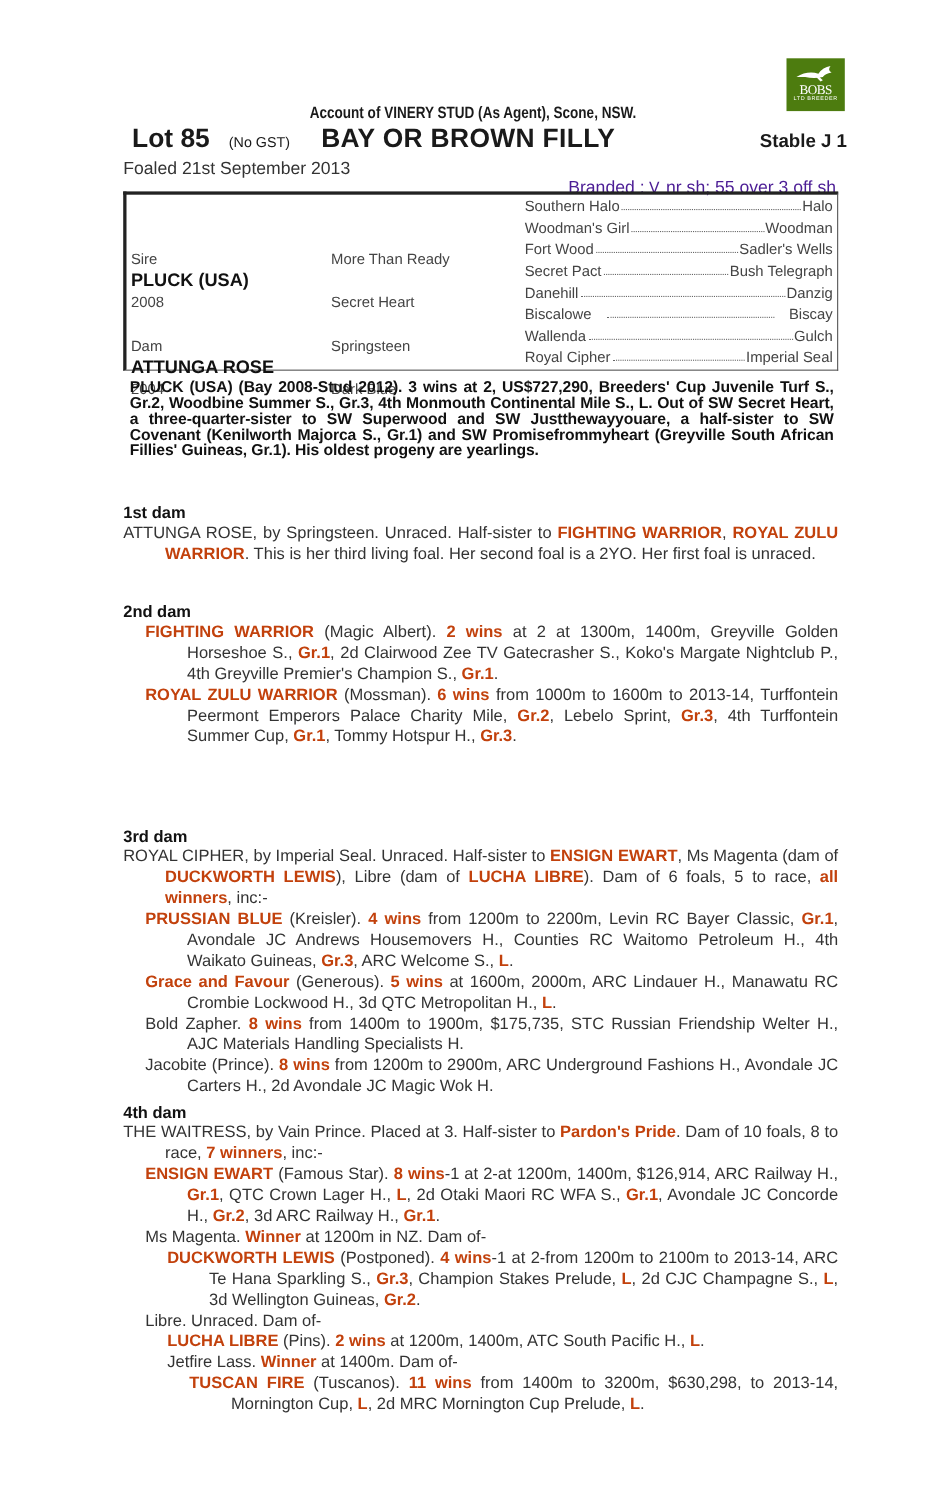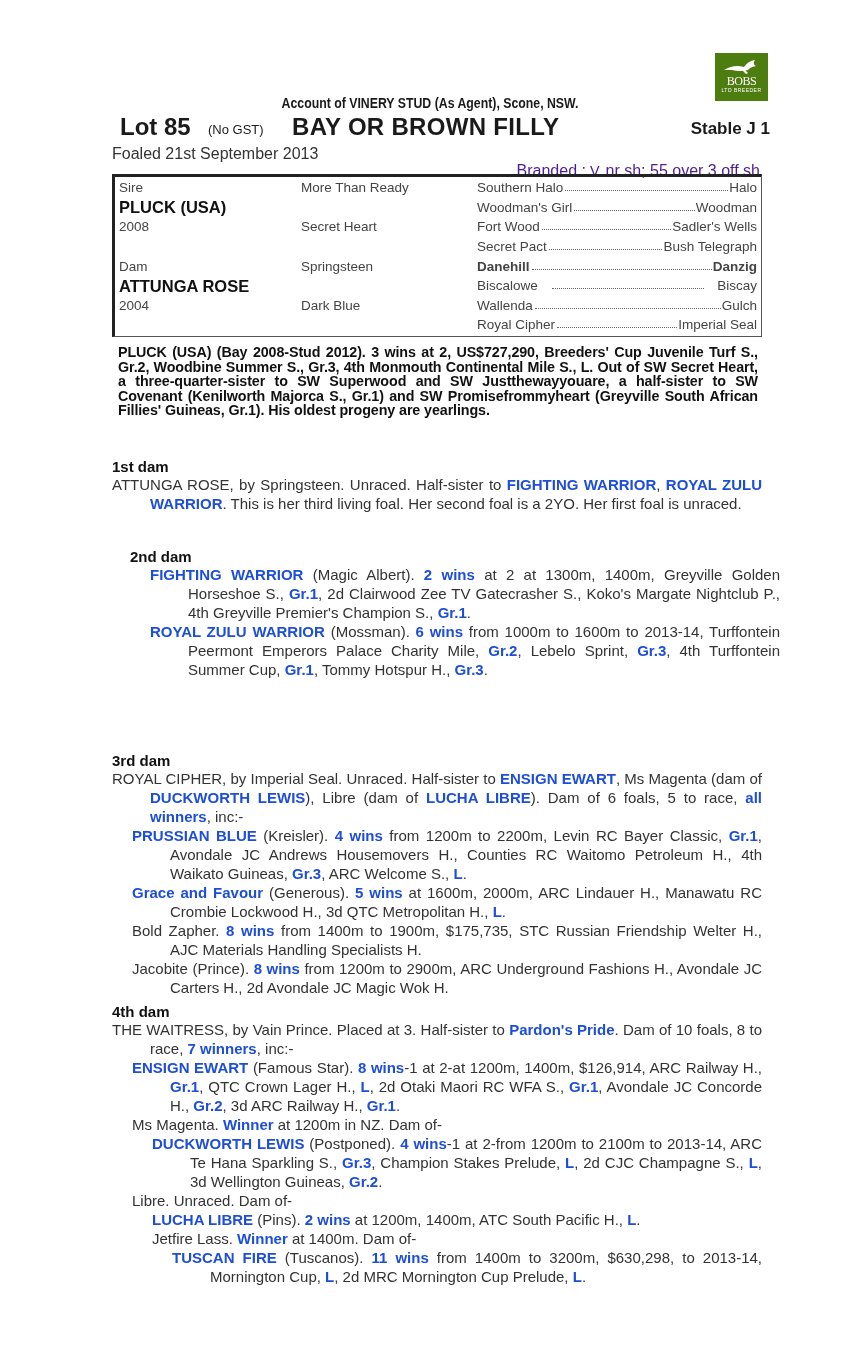--- a/index.html
+++ b/index.html
@@ -18,31 +18,31 @@
   .nogst { position:absolute; left:88px; top:9px; font-size:13px; font-weight:normal; }
   .horse { position:absolute; left:172px; top:0; font-weight:900; font-size:24px; letter-spacing:0.3px;}
   .stable { position:absolute; right:0; top:6px; font-weight:bold; font-size:17px; }
   .foaled { position:absolute; left:112px; top:145px; font-size:16px; color:#333; }
   .branded { position:absolute; right:100px; top:162px; font-size:16px; color:#4c1d95; }
   .branded .mark { font-family:"DejaVu Sans", sans-serif; font-size:14px; margin:0 6px 0 4px; }
 
   .ped { position:absolute; left:112px; top:174px; width:650px; height:163px;
          border-top:3px solid #222; border-left:3px solid #222; border-right:1px solid #555; border-bottom:1px solid #555;
          box-sizing:border-box; font-size:13.5px; color:#444; }
-  .ped .c { position:absolute; white-space:nowrap; }
+  .ped .c { position:absolute; white-space:nowrap;margin-top:48px; }
   .ped .big { font-weight:900; font-size:16.5px; color:#111; }
   .ped .g3 { position:absolute; left:362px; width:280px; display:flex; white-space:nowrap; }
   .ped .g3 .dots { flex:1; border-bottom:1px dotted #666; margin:0 1px 4px 2px; }
 
   .sirepara { position:absolute; left:118px; top:345px; width:640px; font-weight:900; font-size:14.3px;
               line-height:14.6px; text-align:justify; color:#111; letter-spacing:-0.1px; }
   .section { position:absolute; left:112px; width:650px; font-size:15px; line-height:19px; color:#333; }
   .section h3 { margin:0; font-size:15px; font-weight:900; color:#111; line-height:17px; }
   .section p { margin:0; text-align:justify; }
-  .section b { font-weight:900; color:#1d4ed8; }
+  .section b { font-weight:900; color:#c2410c; }
   .l1 { padding-left:38px; text-indent:-38px; }
   .l2 { padding-left:58px; text-indent:-38px; }
   .l3 { padding-left:78px; text-indent:-38px; }
   .l4 { padding-left:98px; text-indent:-38px; }
 </style>
 </head>
 <body>
 
 <div class="logo">
   <svg class="bird" viewBox="0 0 40 18">
@@ -93,21 +93,21 @@
   <div class="g3" style="top:42px;">
       <span>Fort Wood</span>
       <span class="dots"></span>
       <span>Sadler's Wells</span>
     </div>
   <div class="g3" style="top:62px;">
       <span>Secret Pact</span>
       <span class="dots"></span>
       <span>Bush Telegraph</span>
     </div>
-  <div class="g3" style="top:82px;font-weight:bold;">
+  <div class="g3" style="top:82px;">
       <span>Danehill</span>
       <span class="dots"></span>
       <span>Danzig</span>
     </div>
   <div class="g3" style="top:101px;gap:12px;">
       <span>Biscalowe</span>
       <span class="dots"></span>
       <span>Biscay</span>
     </div>
   <div class="g3" style="top:121px;">
@@ -123,21 +123,21 @@
 </div>
 
 <div class="sirepara">PLUCK (USA) (Bay 2008-Stud 2012). 3 wins at 2, US$727,290, Breeders' Cup Juvenile Turf S., Gr.2, Woodbine Summer S., Gr.3, 4th Monmouth Continental Mile S., L. Out of SW Secret Heart, a three-quarter-sister to SW Superwood and SW Justthewayyouare, a half-sister to SW Covenant (Kenilworth Majorca S., Gr.1) and SW Promisefrommyheart (Greyville South African Fillies' Guineas, Gr.1). His oldest progeny are yearlings.</div>
 
 <div class="section" style="top:458px;">
   <h3>1st dam</h3>
   <div class="entries">
       <p class="l1">ATTUNGA ROSE, by Springsteen. Unraced. Half-sister to <b>FIGHTING WARRIOR</b>, <b>ROYAL ZULU WARRIOR</b>. This is her third living foal. Her second foal is a 2YO. Her first foal is unraced.</p>
     </div>
 </div>
-<div class="section" style="top:548px;margin-left:18px;">
+<div class="section" style="top:548px;">
   <h3>2nd dam</h3>
   <div class="entries">
       <p class="l2"><b>FIGHTING WARRIOR</b> (Magic Albert). <b>2 wins</b> at 2 at 1300m, 1400m, Greyville Golden Horseshoe S., <b>Gr.1</b>, 2d Clairwood Zee TV Gatecrasher S., Koko's Margate Nightclub P., 4th Greyville Premier's Champion S., <b>Gr.1</b>.</p>
       <p class="l2"><b>ROYAL ZULU WARRIOR</b> (Mossman). <b>6 wins</b> from 1000m to 1600m to 2013-14, Turffontein Peermont Emperors Palace Charity Mile, <b>Gr.2</b>, Lebelo Sprint, <b>Gr.3</b>, 4th Turffontein Summer Cup, <b>Gr.1</b>, Tommy Hotspur H., <b>Gr.3</b>.</p>
     </div>
 </div>
 <div class="section" style="top:752px;">
   <h3>3rd dam</h3>
   <div class="entries">
       <p class="l1">ROYAL CIPHER, by Imperial Seal. Unraced. Half-sister to <b>ENSIGN EWART</b>, Ms Magenta (dam of <b>DUCKWORTH LEWIS</b>), Libre (dam of <b>LUCHA LIBRE</b>). Dam of 6 foals, 5 to race, <b>all winners</b>, inc:-</p>

